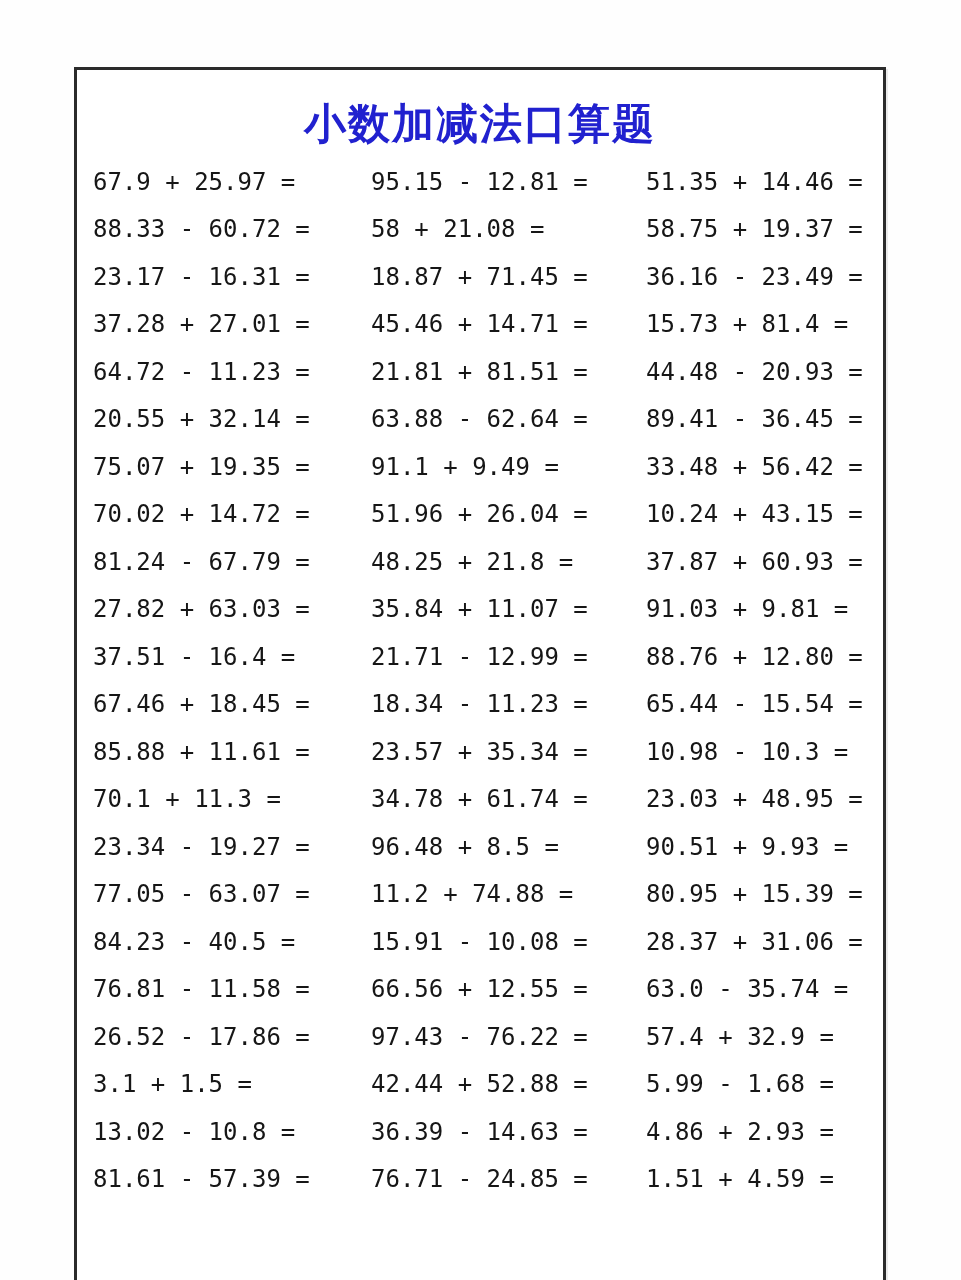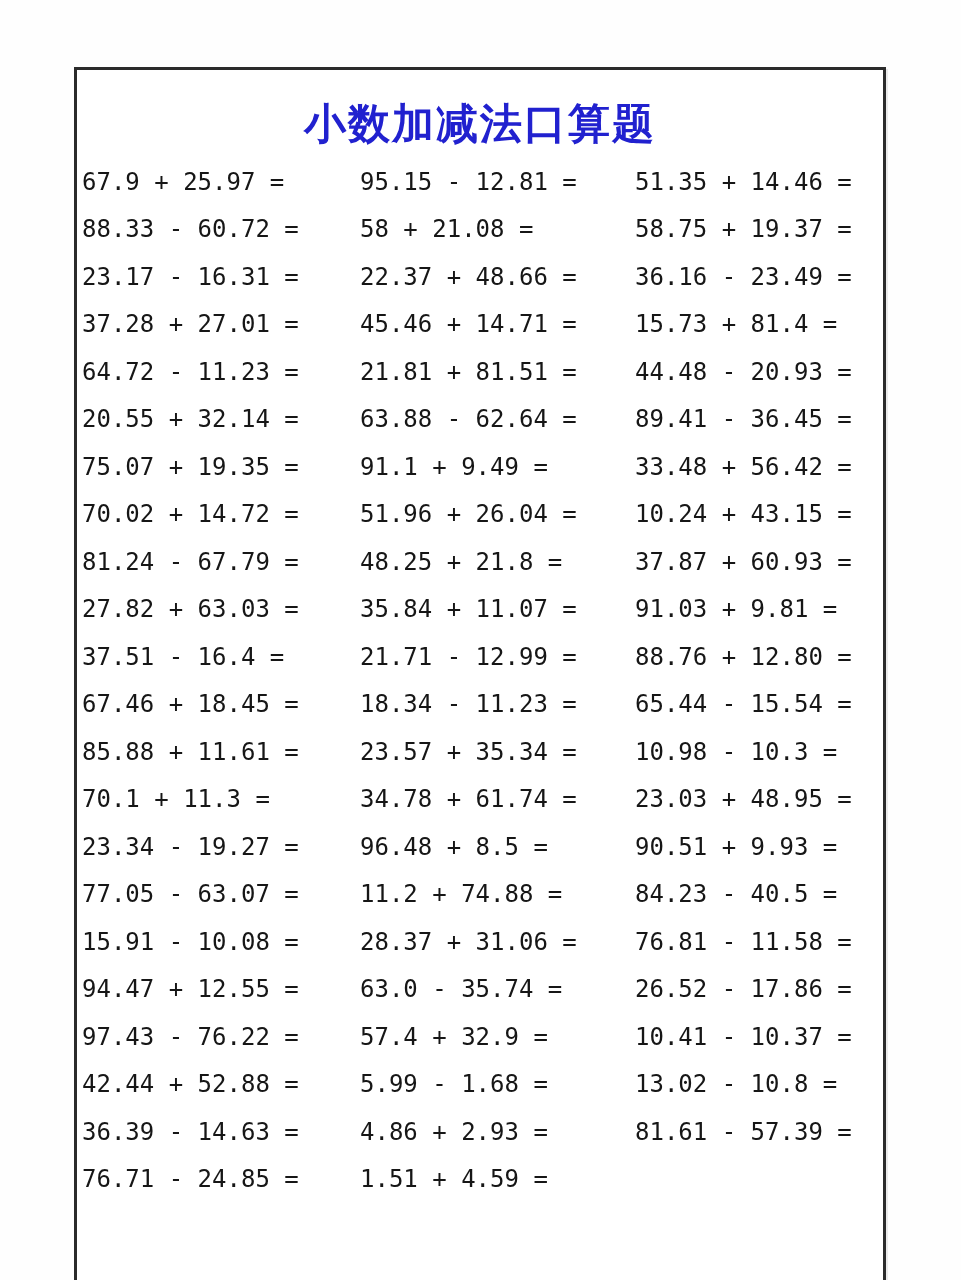--- a/index.html
+++ b/index.html
@@ -33,21 +33,21 @@
     text-align: center;
     font-family: "DejaVu Sans", "Liberation Sans", sans-serif;
     font-size: 42px;
     font-weight: bold;
     letter-spacing: 2px;
     color: #2121cf;
     white-space: nowrap;
   }
   .problem-grid {
     margin-top: 10px;
-    padding-left: 5px;
+    padding-left: 16px;
     display: grid;
     grid-template-columns: 278px 275px 1fr;
     grid-auto-rows: 47.5px;
     align-items: center;
   }
   .problem-cell {
     font-family: "DejaVu Sans Mono", "Liberation Mono", monospace;
     font-size: 24px;
     color: #161616;
     white-space: nowrap;
@@ -60,21 +60,21 @@
   <div class="sheet" style="border-color: rgb(43, 43, 43);">
     <div class="sheet-title" style="color: rgb(33, 33, 207);">小数加减法口算题</div>
     <div class="problem-grid" id="problem-grid">
         <div class="problem-cell">67.9 + 25.97 =</div>
         <div class="problem-cell">95.15 - 12.81 =</div>
         <div class="problem-cell">51.35 + 14.46 =</div>
         <div class="problem-cell">88.33 - 60.72 =</div>
         <div class="problem-cell">58 + 21.08 =</div>
         <div class="problem-cell">58.75 + 19.37 =</div>
         <div class="problem-cell">23.17 - 16.31 =</div>
-        <div class="problem-cell">22.37 + 48.66 =</div>
+        <div class="problem-cell">18.87 + 71.45 =</div>
         <div class="problem-cell">36.16 - 23.49 =</div>
         <div class="problem-cell">37.28 + 27.01 =</div>
         <div class="problem-cell">45.46 + 14.71 =</div>
         <div class="problem-cell">15.73 + 81.4 =</div>
         <div class="problem-cell">64.72 - 11.23 =</div>
         <div class="problem-cell">21.81 + 81.51 =</div>
         <div class="problem-cell">44.48 - 20.93 =</div>
         <div class="problem-cell">20.55 + 32.14 =</div>
         <div class="problem-cell">63.88 - 62.64 =</div>
         <div class="problem-cell">89.41 - 36.45 =</div>
@@ -100,30 +100,31 @@
         <div class="problem-cell">23.57 + 35.34 =</div>
         <div class="problem-cell">10.98 - 10.3 =</div>
         <div class="problem-cell">70.1 + 11.3 =</div>
         <div class="problem-cell">34.78 + 61.74 =</div>
         <div class="problem-cell">23.03 + 48.95 =</div>
         <div class="problem-cell">23.34 - 19.27 =</div>
         <div class="problem-cell">96.48 + 8.5 =</div>
         <div class="problem-cell">90.51 + 9.93 =</div>
         <div class="problem-cell">77.05 - 63.07 =</div>
         <div class="problem-cell">11.2 + 74.88 =</div>
+        <div class="problem-cell">80.95 + 15.39 =</div>
         <div class="problem-cell">84.23 - 40.5 =</div>
         <div class="problem-cell">15.91 - 10.08 =</div>
         <div class="problem-cell">28.37 + 31.06 =</div>
         <div class="problem-cell">76.81 - 11.58 =</div>
-        <div class="problem-cell">94.47 + 12.55 =</div>
+        <div class="problem-cell">66.56 + 12.55 =</div>
         <div class="problem-cell">63.0 - 35.74 =</div>
         <div class="problem-cell">26.52 - 17.86 =</div>
         <div class="problem-cell">97.43 - 76.22 =</div>
         <div class="problem-cell">57.4 + 32.9 =</div>
-        <div class="problem-cell">10.41 - 10.37 =</div>
+        <div class="problem-cell">3.1 + 1.5 =</div>
         <div class="problem-cell">42.44 + 52.88 =</div>
         <div class="problem-cell">5.99 - 1.68 =</div>
         <div class="problem-cell">13.02 - 10.8 =</div>
         <div class="problem-cell">36.39 - 14.63 =</div>
         <div class="problem-cell">4.86 + 2.93 =</div>
         <div class="problem-cell">81.61 - 57.39 =</div>
         <div class="problem-cell">76.71 - 24.85 =</div>
         <div class="problem-cell">1.51 + 4.59 =</div>
       </div>
   </div>

